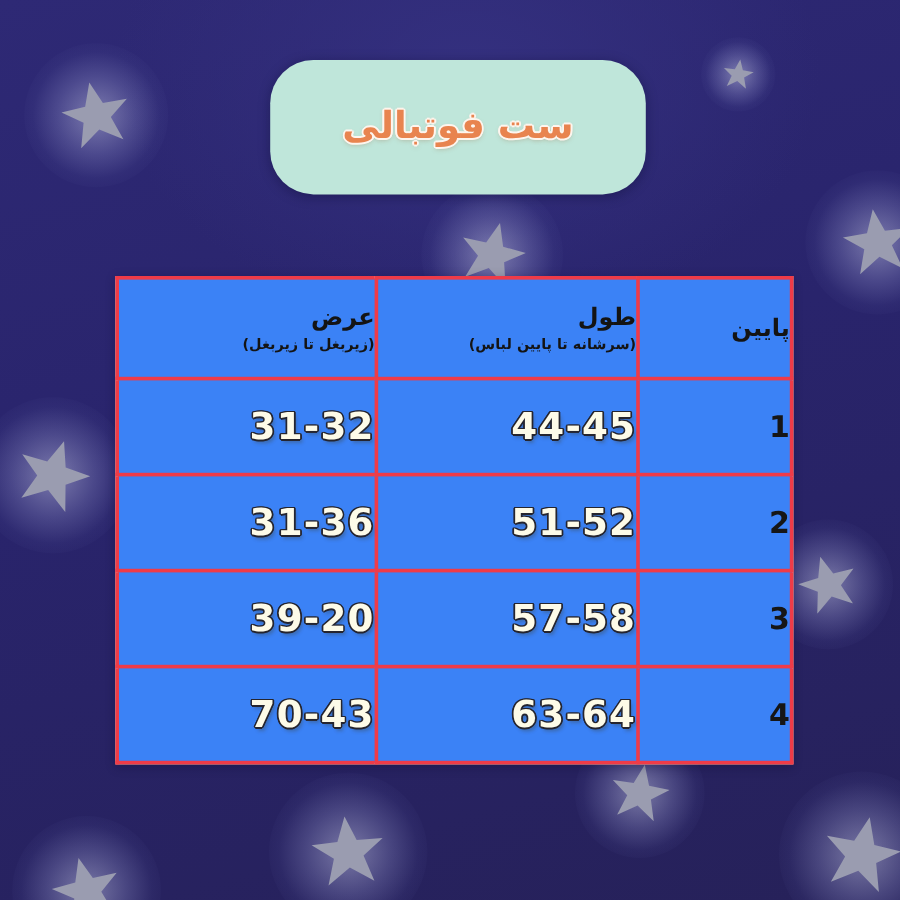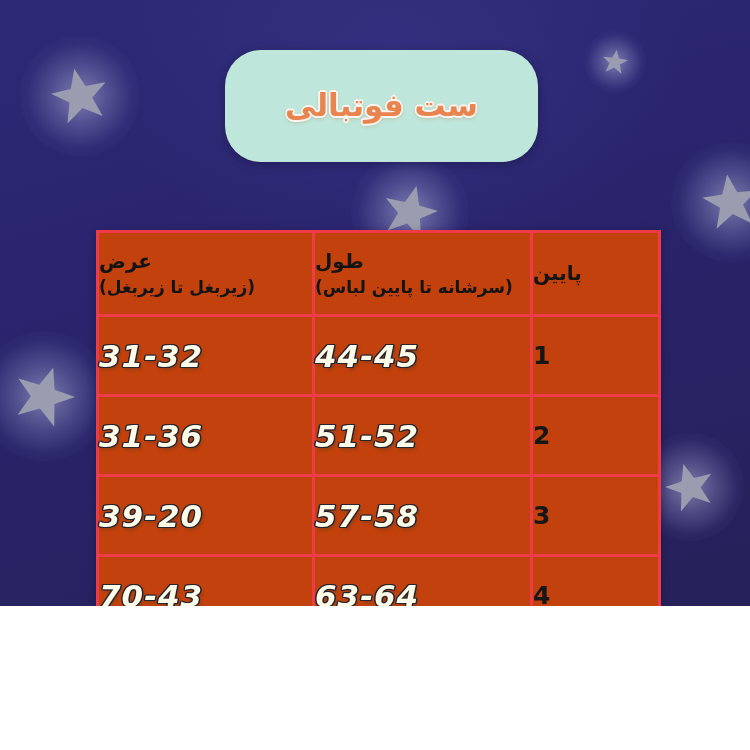--- a/index.html
+++ b/index.html
@@ -10,21 +10,21 @@
   body {
     width: 750px;
     height: 750px;
     overflow: hidden;
     font-family: "DejaVu Sans", "Liberation Sans", sans-serif;
   }
 
   #poster {
     position: relative;
     width: 750px;
-    height: 606px;
+    height: 750px;
     background: #2b2670;
     background-image:
       radial-gradient(ellipse 420px 300px at 52% 8%, #34307f 0%, rgba(52,48,127,0) 70%),
       linear-gradient(165deg, #2e2975 0%, #29246c 45%, #262159 100%);
     overflow: hidden;
   }
 
   
   .star-wrap {
     position: absolute;
@@ -92,22 +92,22 @@
     height: 405px;
     border-collapse: collapse;
     background: #fbf6cc;
     direction: rtl;
     box-shadow: 0 2px 8px rgba(10,8,40,0.3);
     table-layout: fixed;
   }
   #size-table td,
   #size-table th {
     border: 3px solid #ef3b48;
-    background: #c2410c;
-    text-align: left;
+    background: #3b82f6;
+    text-align: right;
     vertical-align: middle;
     padding: 0;
   }
   #size-table col.c-size  { width: 128px; }
   #size-table col.c-len   { width: 218px; }
   #size-table col.c-wid   { width: 216px; }
 
   thead tr { height: 84px; }
   tbody tr { height: 80px; }
 
@@ -117,21 +117,21 @@
     font-weight: bold;
     color: #141414;
     line-height: 1.35;
   }
   .hdr .hdr-main {
     display: block;
     font-size: 20px;
   }
   .hdr .hdr-sub {
     display: block;
-    font-size: 17px;
+    font-size: 12px;
     margin-top: 1px;
   }
   .hdr.single .hdr-main {
     font-size: 20px;
   }
 
   .size-cell {
     font-family: "DejaVu Sans", "Liberation Sans", sans-serif;
     font-weight: bold;
     font-size: 25px;
@@ -143,21 +143,20 @@
     font-size: 31px;
     color: #fdfbe8;
     letter-spacing: 1px;
     direction: ltr;
     text-shadow:
       1.4px 0 0 #25252f, -1.4px 0 0 #25252f,
       0 1.4px 0 #25252f, 0 -1.4px 0 #25252f,
       1px 1px 0 #25252f, -1px 1px 0 #25252f,
       1px -1px 0 #25252f, -1px -1px 0 #25252f,
       2px 3px 3px rgba(60,55,30,0.30);
-    font-style: italic;
   }
 </style>
 </head>
 <body>
 
 <div id="poster">
 
   <div id="star-field">
       <div class="star-wrap" style="left: 20px; top: 36px; width: 120px; height: 120px;">
         <div class="star-glow" style="width: 120px; height: 120px;"></div>

